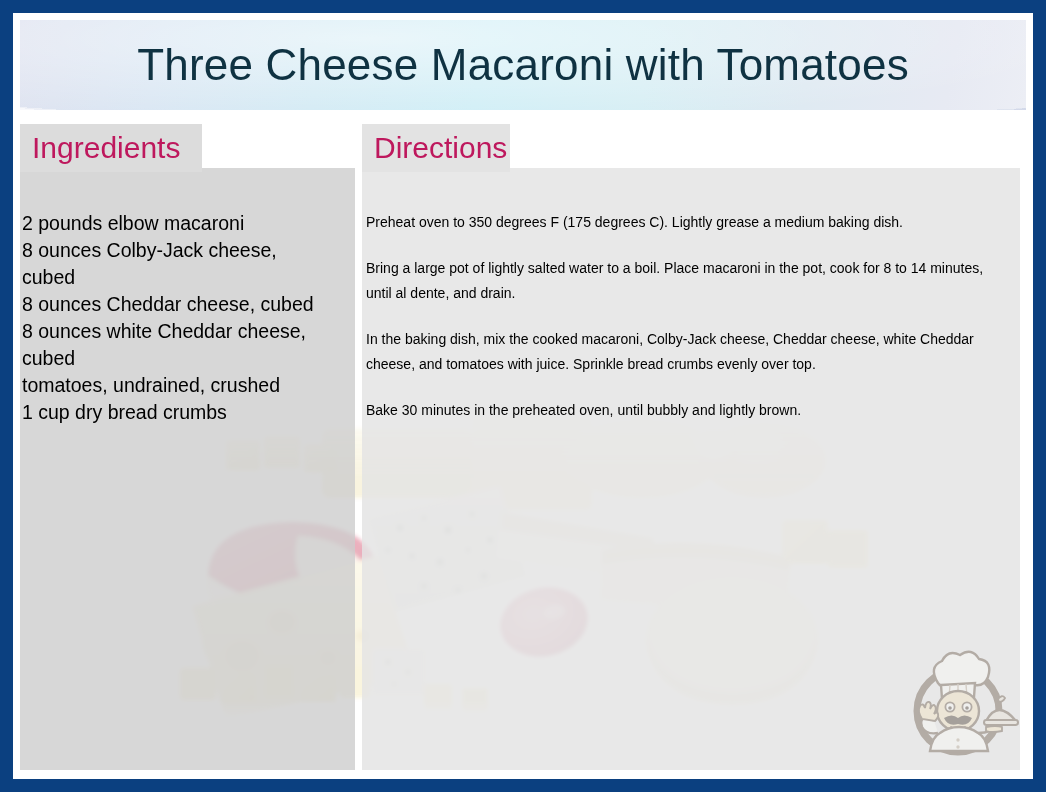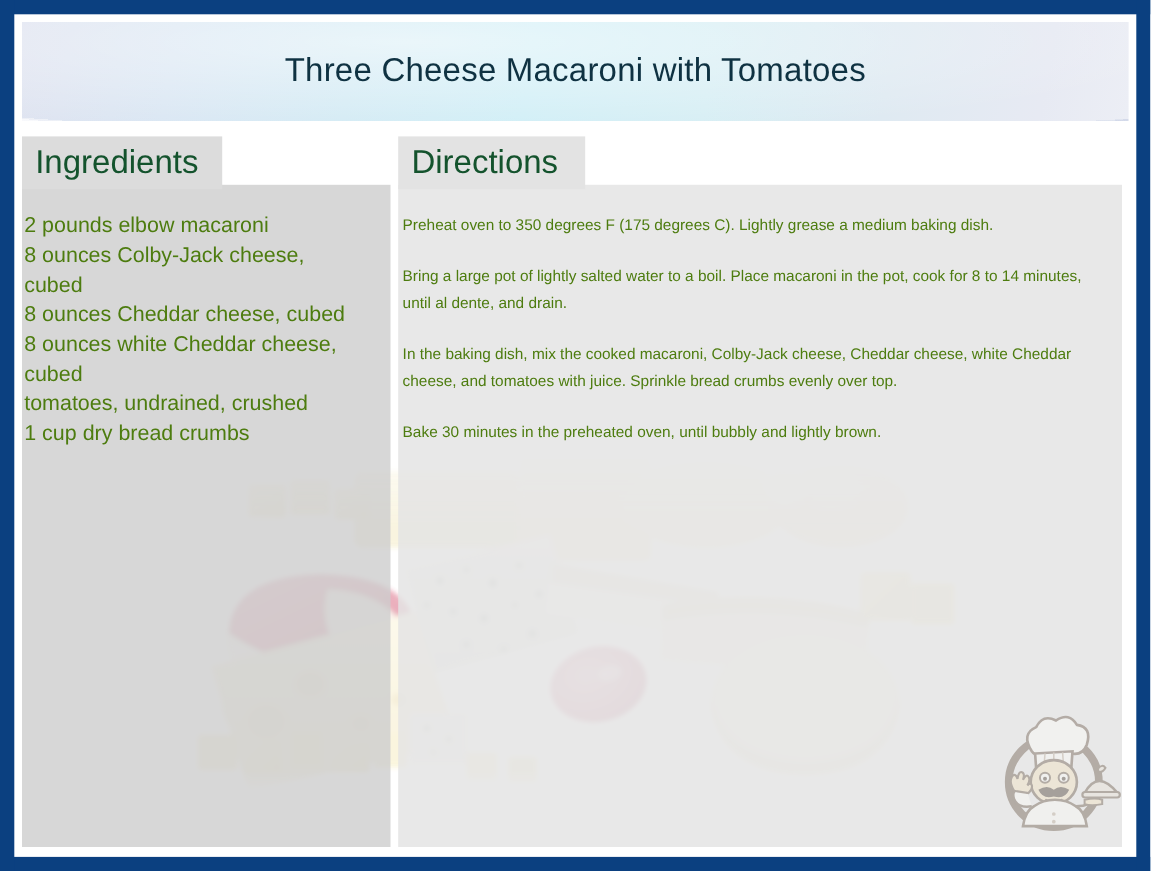--- a/index.html
+++ b/index.html
@@ -69,21 +69,21 @@
     pointer-events: none;
   }
   .recipe-title {
     position: absolute;
     left: 0;
     right: 0;
     top: 50%;
     transform: translateY(-50%);
     text-align: center;
     font-family: "Liberation Sans", sans-serif;
-    font-size: 30px;
+    font-size: 44px;
     font-weight: 400;
     letter-spacing: 0.2px;
     color: #0F3242;
     white-space: nowrap;
     z-index: 3;
   }
 
   
   .cheese-photo {
     position: absolute;
@@ -119,39 +119,40 @@
     background: rgba(228,228,228,0.84);
   }
 
   .header-box {
     position: absolute;
     z-index: 10;
     background: #dcdcdc;
     height: 48px;
   }
   .header-ingredients { left: 20px; top: 124px; width: 182px; }
-  .header-directions  { left: 362px; top: 124px; width: 170px; background: #e3e3e3; }
+  .header-directions  { left: 362px; top: 124px; width: 148px; background: #e3e3e3; }
 
   .section-title {
     position: absolute;
     left: 12px;
     top: 50%;
     transform: translateY(-50%);
     font-family: "Liberation Sans", sans-serif;
     font-size: 30px;
     font-weight: 400;
-    color: #14532d;
+    color: #be185d;
     white-space: nowrap;
   }
 
   .panel-body {
     position: absolute;
     z-index: 11;
     font-family: "Liberation Sans", sans-serif;
-    color: #4d7c0f;
+    color: #000000;
+    margin-top: 18px;
   }
   .ingredients-body {
     left: 22px;
     top: 192px;
     width: 330px;
     font-size: 19.5px;
     line-height: 27px;
   }
   .ingredients-body .ing-line {
     display: block;

